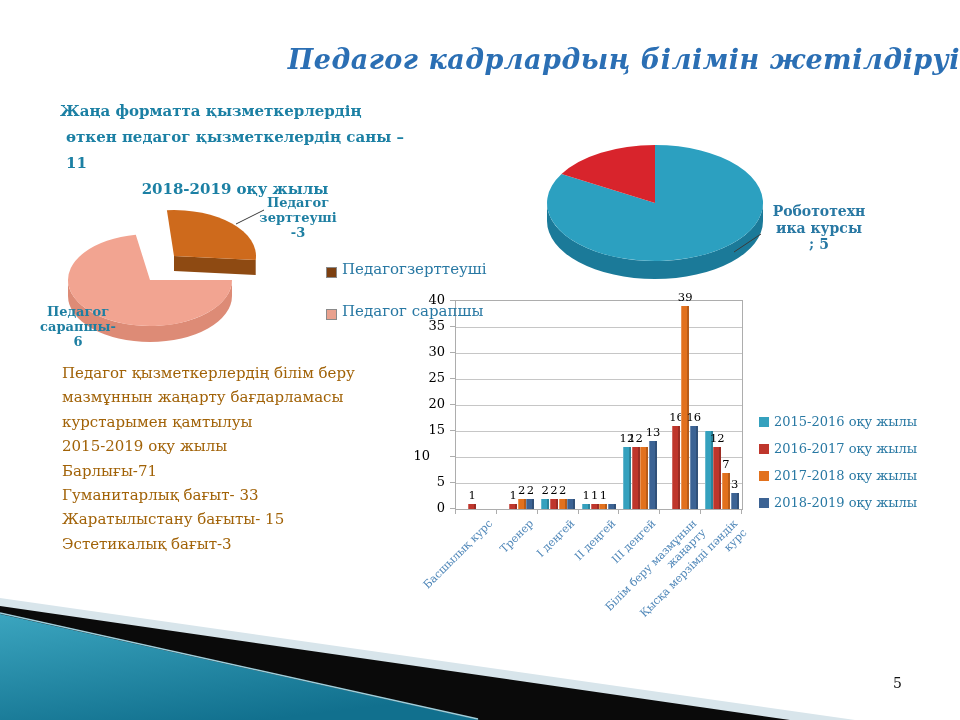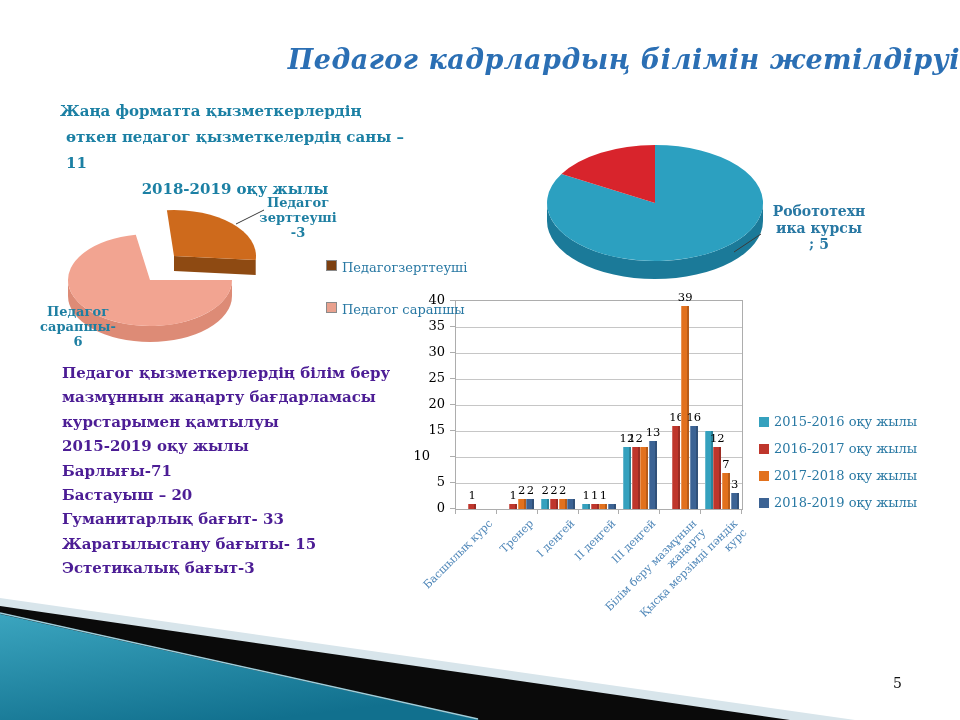--- a/index.html
+++ b/index.html
@@ -5,27 +5,27 @@
   html,body{margin:0;padding:0;background:#888;}
   .slide{position:relative;width:960px;height:720px;background:#ffffff;overflow:hidden;
          font-family:"DejaVu Serif",serif;}
   .overlay{position:absolute;left:0;top:0;z-index:0;}
   .txt{position:absolute;z-index:2;}
   #title{position:absolute;z-index:2;left:0;top:44px;width:960px;margin:0;text-align:right;
          font-size:27px;font-weight:bold;font-style:italic;color:#2B6FB4;letter-spacing:0.5px;}
   .hdr{left:60px;top:98px;width:350px;color:#1C80A4;font-weight:bold;font-size:15px;line-height:26px;}
   .hdr .l2{padding-left:6px;}
   .hdr .l3{text-align:center;}
-  .info{left:62px;top:361px;width:370px;color:#4c1d95;font-weight:bold;font-size:15px;line-height:24.4px;}
+  .info{left:62px;top:361px;width:370px;color:#a16207;font-weight:normal;font-size:15px;line-height:24.4px;}
   .callout{color:#1E7FA2;font-weight:bold;font-size:13px;line-height:15px;text-align:center;}
   #co-researcher{left:256px;top:195px;width:84px;}
   #co-expert{left:30px;top:304px;width:96px;}
   #co-trilingual{left:518px;top:121px;width:112px;color:#17365D;font-size:13.5px;line-height:16px;}
   #co-robot{left:760px;top:203px;width:118px;font-weight:bold;font-size:14px;line-height:16.5px;color:#2878A3;}
-  .pl-legend{display:flex;align-items:flex-start;gap:5px;font-size:13px;color:#2878A3;padding-left:40px;}
+  .pl-legend{display:flex;align-items:flex-end;gap:5px;font-size:15px;color:#2878A3;padding-left:40px;}
   #plg-1{left:286px;top:260px;}
   #plg-2{left:286px;top:302px;}
   .pl-legend .sw{display:inline-block;width:9px;height:9px;border:1px solid #8a8a8a;}
   #page-number{right:58px;top:675px;font-size:14px;color:#111;}
   
   #bar-chart{position:absolute;left:0;top:0;width:960px;height:720px;z-index:1;}
   #bar-plot{position:absolute;left:455px;top:300px;width:286px;height:208px;
             border:1px solid #ADADAD;overflow:visible;}
   .gridline{position:absolute;left:0;right:0;height:1px;background:#C6C6C6;}
   .bar{position:absolute;bottom:0;box-shadow:inset -2px 0 0 rgba(0,0,0,0.18), inset 1px 0 0 rgba(255,255,255,0.25);}
@@ -75,21 +75,20 @@
     <div class="l2">өткен педагог қызметкелердің  саны – 11</div>
     <div class="l3">2018-2019 оқу жылы</div>
   </div>
 
   <div class="txt info">
     <div>Педагог  қызметкерлердің білім беру</div>
     <div>мазмұннын жаңарту  бағдарламасы</div>
     <div>курстарымен қамтылуы</div>
     <div>2015-2019 оқу  жылы</div>
     <div>Барлығы-71</div>
-    <div>Бастауыш – 20</div>
     <div>Гуманитарлық бағыт-  33</div>
     <div>Жаратылыстану бағыты- 15</div>
     <div>Эстетикалық бағыт-3</div>
   </div>
 
   <div class="txt callout" id="co-researcher">
     <div>Педагог</div>
     <div>зерттеуші</div>
     <div>-3</div>
   </div>

